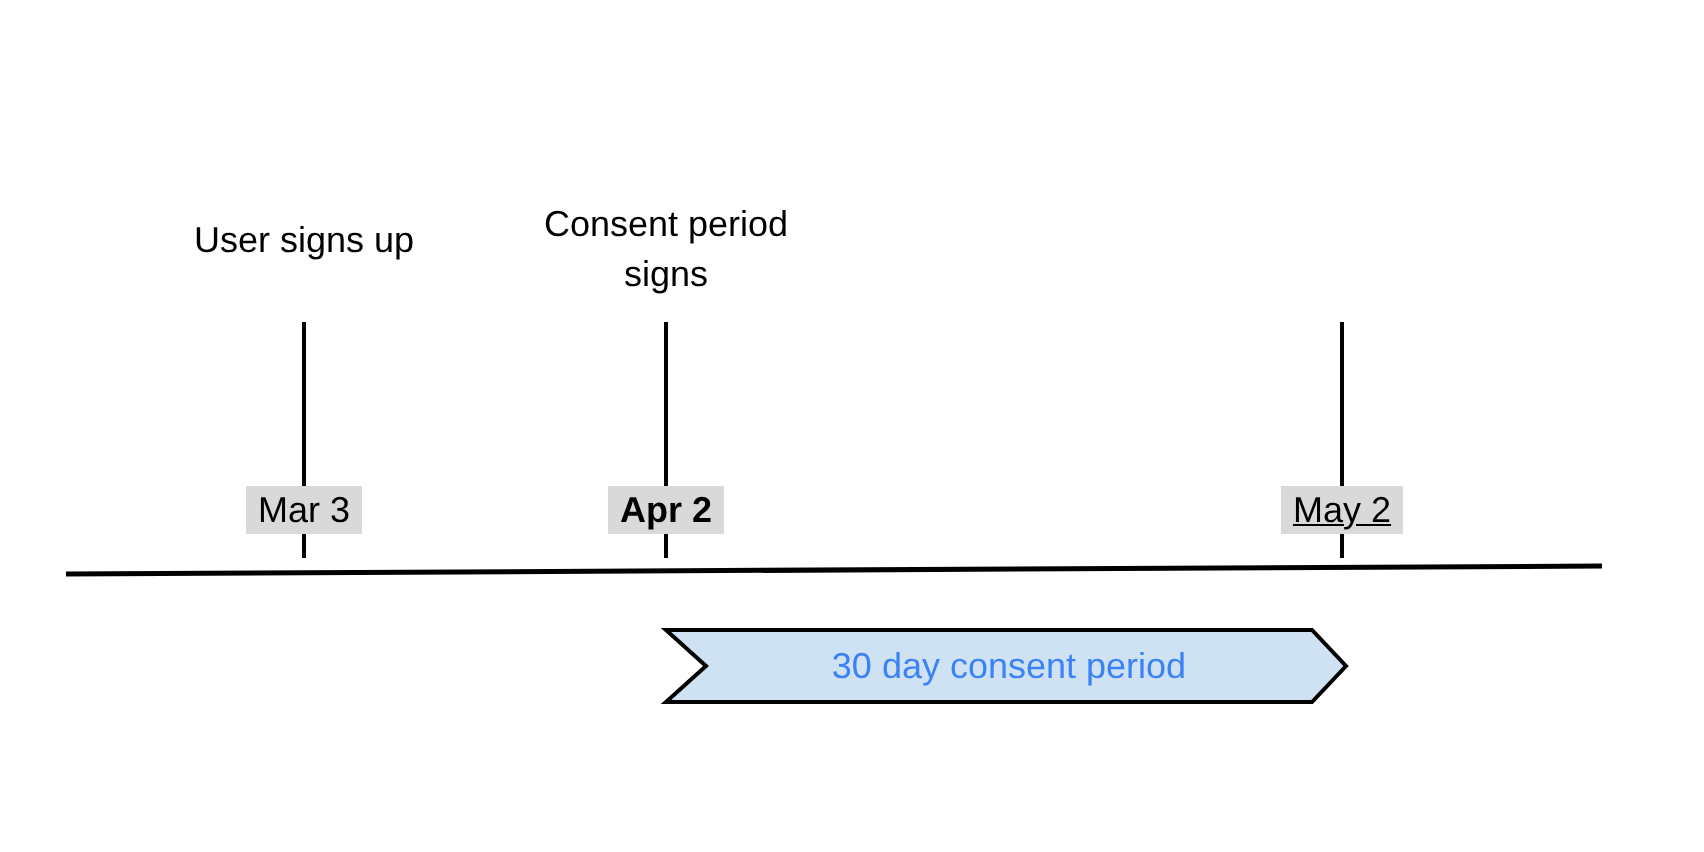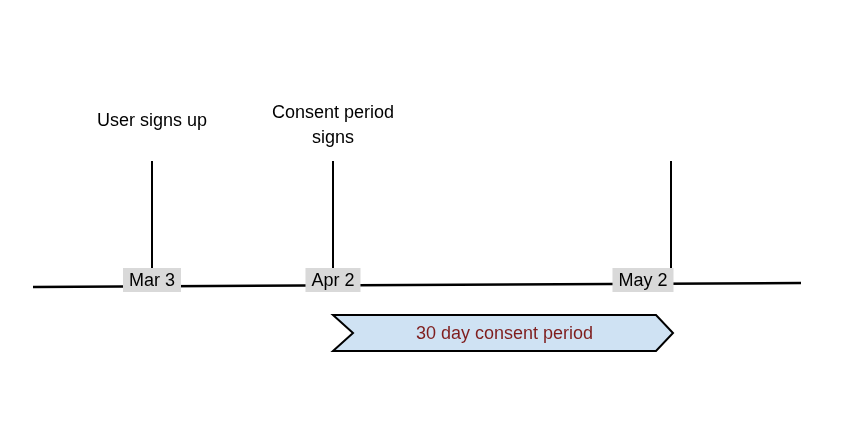--- a/index.html
+++ b/index.html
@@ -41,32 +41,31 @@
     position:absolute;
     top:243px;
     transform:translateX(-50%);
     background:#d9d9d9;
     color:#000000;
     font-size:18px;
     line-height:24px;
     height:24px;
     padding:0 6px;
     white-space:nowrap;
-    margin-top:25px;
   }
   .chip-1{left:152px;}
-  .chip-2{left:333px;}
-  .chip-3{left:643px;}
+  .chip-2{left:333px;font-weight:bold;}
+  .chip-3{left:671px;text-decoration:underline;}
   .banner-label{
     position:absolute;
     left:353px;top:315px;
     width:303px;height:36px;
     display:flex;align-items:center;justify-content:center;
     font-size:18px;
-    color:#7f1d1d;
+    color:#3b82f6;
     white-space:nowrap;
   }
 </style>
 </head>
 <body>
 
 <div class="canvas">
 
   <svg class="layer-svg" viewBox="0 0 852 426" xmlns="http://www.w3.org/2000/svg">
     <line x1="33" y1="287" x2="801" y2="283" stroke="#000000" stroke-width="2.5"></line>

